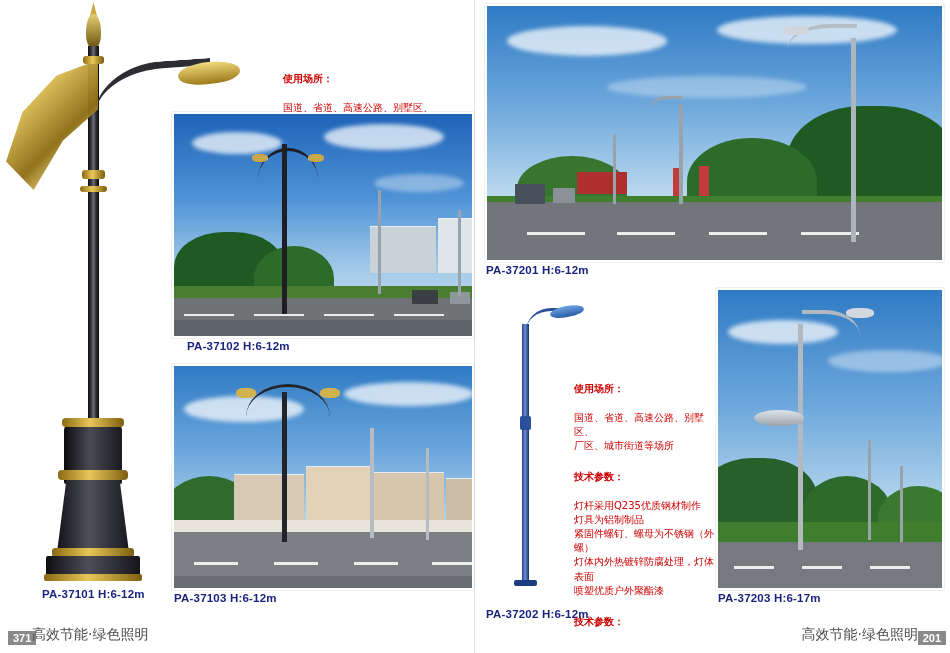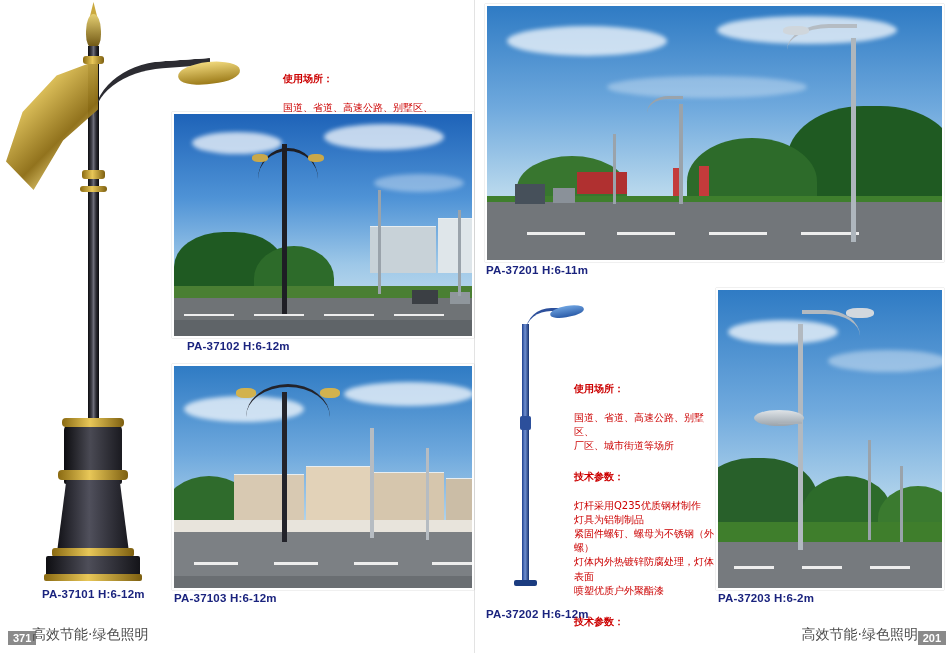--- a/index.html
+++ b/index.html
@@ -332,21 +332,21 @@
     <div class="roadline" style="left:314px;top:226px;width:58px;height:3px;"></div>
     <div style="position:absolute;left:28px;top:178px;width:30px;height:20px;background:#46505a;"></div>
     <div style="position:absolute;left:66px;top:182px;width:22px;height:15px;background:#8a9199;"></div>
     <div class="pole-l" style="left:364px;top:32px;width:5px;height:204px;background:#aeb6bd;"></div>
     <div style="position:absolute;left:300px;top:18px;width:70px;height:22px;border-top:4px solid #b5bcc3;border-radius:60% 0 0 0/100% 0 0 0;"></div>
     <div class="lamp" style="left:296px;top:20px;width:26px;height:9px;background:#cfd6dc;"></div>
     <div class="pole-l" style="left:192px;top:98px;width:4px;height:100px;"></div>
     <div style="position:absolute;left:160px;top:90px;width:36px;height:14px;border-top:3px solid #9aa3ab;border-radius:60% 0 0 0/100% 0 0 0;"></div>
     <div class="pole-l" style="left:126px;top:128px;width:3px;height:70px;"></div>
   </div>
-  <div class="caption" style="left:486px; top:264px;">PA-37201 H:6-11m</div>
+  <div class="caption" style="left:486px; top:264px;">PA-37201 H:6-12m</div>
 
   <div style="position:absolute;left:500px;top:296px;width:90px;height:290px;">
     <div class="bp-shaft" style="left:22px;top:28px;width:7px;height:262px;"></div>
     <div class="bp-arm" style="left:26px;top:12px;width:36px;height:20px;"></div>
     <div class="bp-lamp" style="left:50px;top:10px;width:34px;height:11px;"></div>
     <div style="position:absolute;left:20px;top:120px;width:11px;height:14px;background:#2c4f9b;border-radius:2px;"></div>
     <div style="position:absolute;left:14px;top:284px;width:23px;height:6px;background:#1b3c80;border-radius:2px;"></div>
   </div>
   <div class="caption" style="left:486px; top:592px;margin-top:16px;">PA-37202 H:6-12m</div>
 
@@ -376,21 +376,21 @@
     <div class="roadline" style="left:84px;top:276px;width:40px;height:3px;"></div>
     <div class="roadline" style="left:152px;top:276px;width:40px;height:3px;"></div>
     <div class="pole-l" style="left:80px;top:34px;width:5px;height:226px;background:#b2b9c0;"></div>
     <div style="position:absolute;left:84px;top:20px;width:58px;height:22px;border-top:4px solid #b2b9c0;border-radius:0 60% 0 0/0 100% 0 0;"></div>
     <div class="lamp" style="left:128px;top:18px;width:28px;height:10px;background:#d2d8de;"></div>
     <div style="position:absolute;left:36px;top:120px;width:50px;height:16px;background:linear-gradient(180deg,#dfe4e8,#9aa3ab);border-radius:50%;"></div>
     <div style="position:absolute;left:60px;top:132px;width:24px;height:10px;border-top:2px solid #aab1b8;border-radius:0 0 0 60%/0 0 0 100%;"></div>
     <div class="pole-l" style="left:150px;top:150px;width:3px;height:100px;"></div>
     <div class="pole-l" style="left:182px;top:176px;width:3px;height:76px;"></div>
   </div>
-  <div class="caption" style="left:718px; top:592px;">PA-37203 H:6-2m</div>
+  <div class="caption" style="left:718px; top:592px;">PA-37203 H:6-17m</div>
 
   <div class="folio" style="left:8px;">371</div>
   <div class="folio-text" style="left:32px;">高效节能·绿色照明</div>
 
   <div class="folio" style="right:4px;">201</div>
   <div class="folio-text" style="right:32px;">高效节能·绿色照明</div>
 
 </div>
 
 </body></html>

